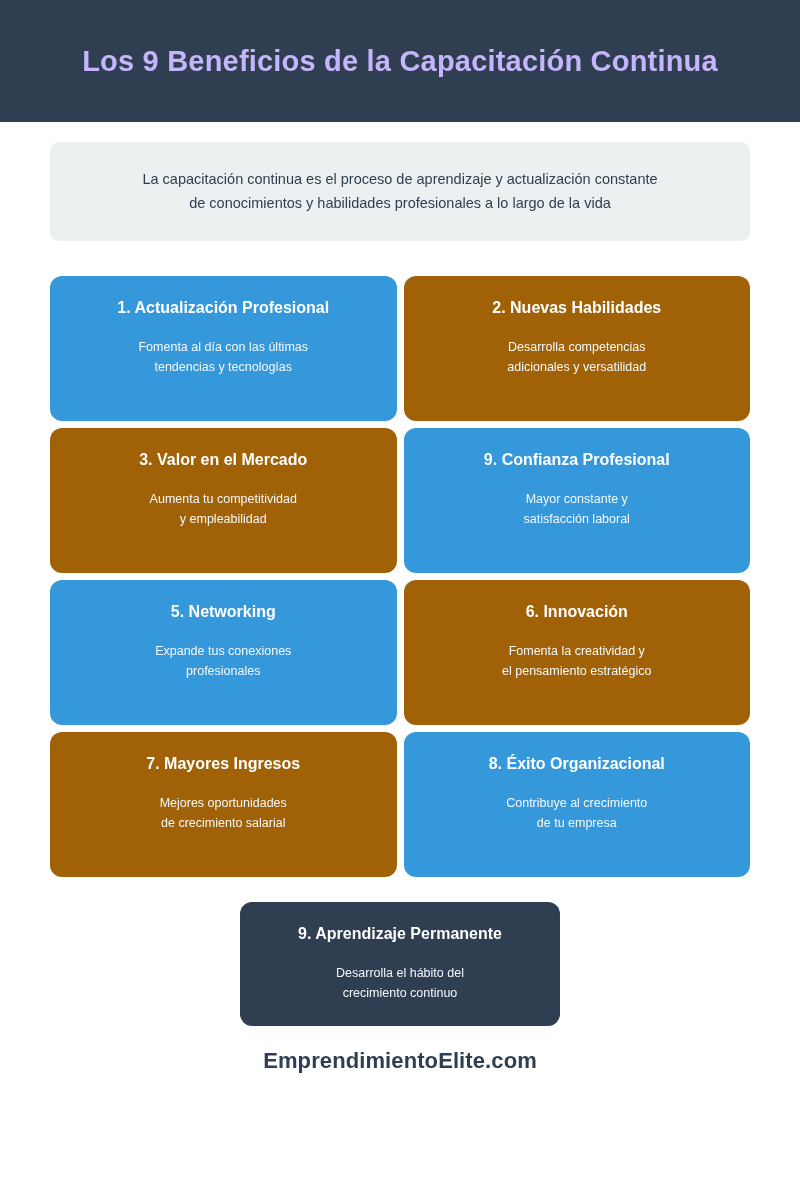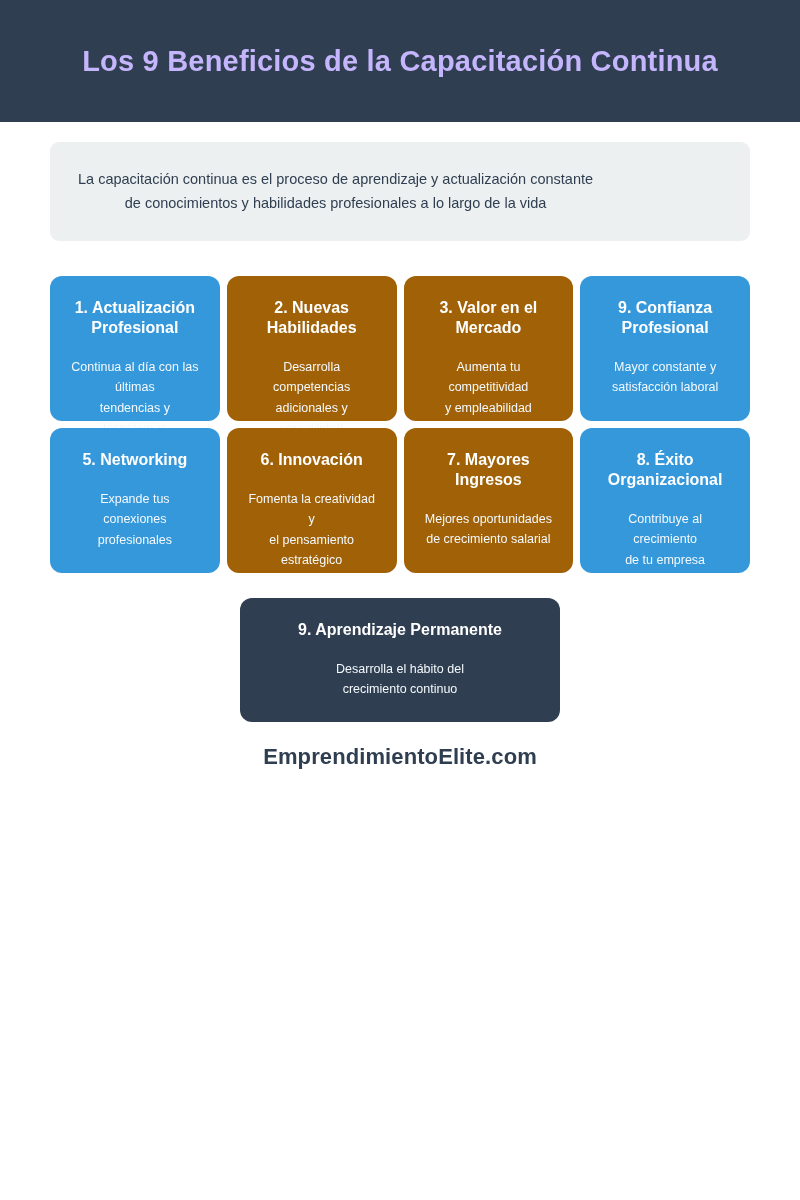--- a/index.html
+++ b/index.html
@@ -35,35 +35,36 @@
   
   .intro-wrap {
     padding:20px 50px 0 50px;
   }
   .intro-box {
     background:#ecf0f1;
     border-radius:9px;
     height:99px;
     display:flex;
     align-items:center;
+    justify-content:center;
     padding:0 28px;
   }
   .intro-text {
     color:#2f3e50;
     font-size:14.5px;
     line-height:1.62;
     text-align:center;
   }
 
   
   .grid {
     margin-top:35px;
     padding:0 50px;
     display:grid;
-    grid-template-columns:1fr 1fr 1fr 1fr;
+    grid-template-columns:1fr 1fr;
     column-gap:60px;
     row-gap:25px;
     gap:7px;
   }
   .card {
     height:145px;
     border-radius:12px;
     padding:22px 18px 0 18px;
     text-align:center;
     color:#ffffff;
@@ -122,21 +123,21 @@
       <span>de conocimientos y habilidades profesionales a lo largo de la vida</span>
     </p>
   </div>
 </div>
 
 <div class="grid">
 
   <div class="card light">
     <div class="card-title">1. Actualización Profesional</div>
     <div class="card-desc">
-      <span>Continua al día con las últimas</span><br>
+      <span>Fomenta al día con las últimas</span><br>
       <span>tendencias y tecnologías</span>
     </div>
   </div>
 
   <div class="card dark">
     <div class="card-title">2. Nuevas Habilidades</div>
     <div class="card-desc">
       <span>Desarrolla competencias</span><br>
       <span>adicionales y versatilidad</span>
     </div>

